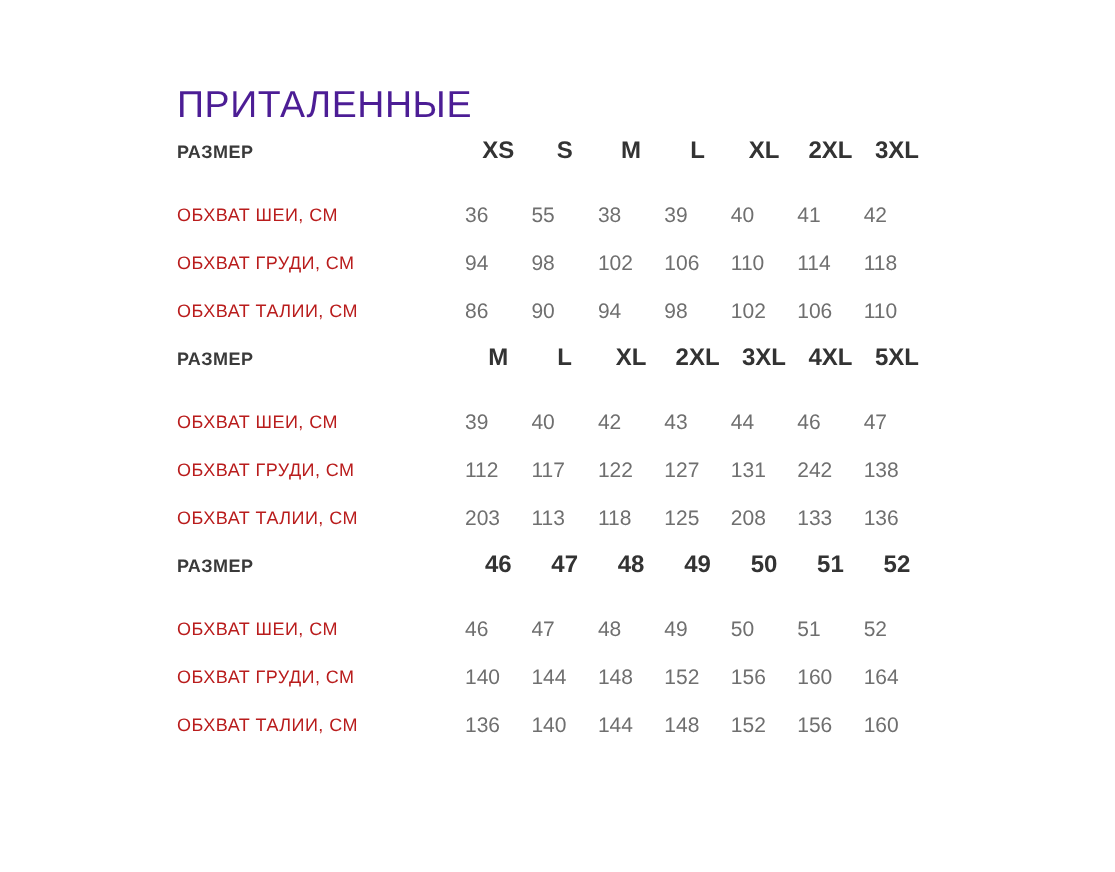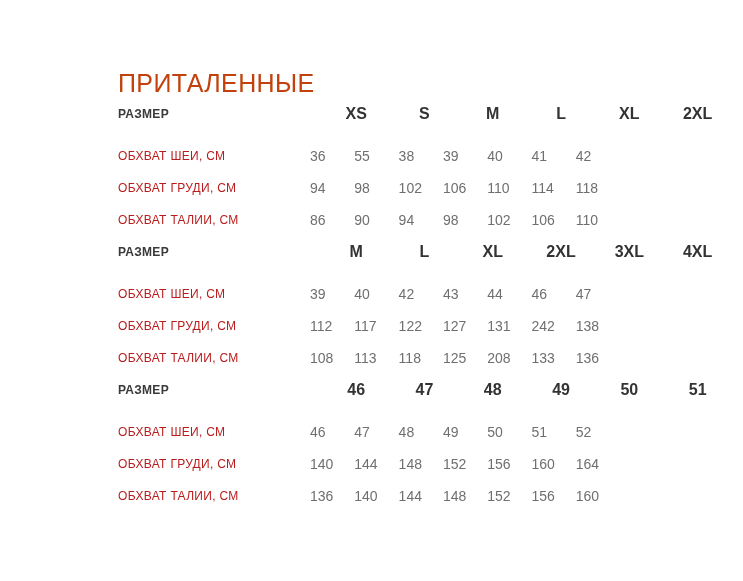--- a/index.html
+++ b/index.html
@@ -13,31 +13,31 @@
   .content {
     box-sizing: border-box;
     padding: 55px 0 0 118px;
     width: 743px;
   }
   .section { margin-bottom: 5px; }
   .section-title {
     font-size: 25px;
     line-height: 30px;
     font-weight: 400;
-    color: #c2410c;
+    color: #4c1d95;
     letter-spacing: 0.4px;
-    margin: 13px 0 6px 0;
+    margin: 0 0 6px 0;
   }
   .t-row {
     display: flex;
     align-items: center;
     height: 20px;
     margin-bottom: 12px;
   }
-  .t-row.header { margin-bottom: 22px; gap: 24px; }
+  .t-row.header { margin-bottom: 22px; }
   .label-cell {
     width: 192px;
     flex: 0 0 192px;
     font-size: 12px;
     letter-spacing: 0.3px;
     color: #b91c1c;
   }
   .t-row.header .label-cell {
     font-weight: 700;
     color: #3a3a3a;
@@ -132,21 +132,21 @@
       <div class="value-cell">112</div>
       <div class="value-cell">117</div>
       <div class="value-cell">122</div>
       <div class="value-cell">127</div>
       <div class="value-cell">131</div>
       <div class="value-cell">242</div>
       <div class="value-cell">138</div>
     </div>
     <div class="t-row">
       <div class="label-cell">ОБХВАТ ТАЛИИ, СМ</div>
-      <div class="value-cell">108</div>
+      <div class="value-cell">203</div>
       <div class="value-cell">113</div>
       <div class="value-cell">118</div>
       <div class="value-cell">125</div>
       <div class="value-cell">208</div>
       <div class="value-cell">133</div>
       <div class="value-cell">136</div>
     </div>
   </div>
 
   <div class="section">

